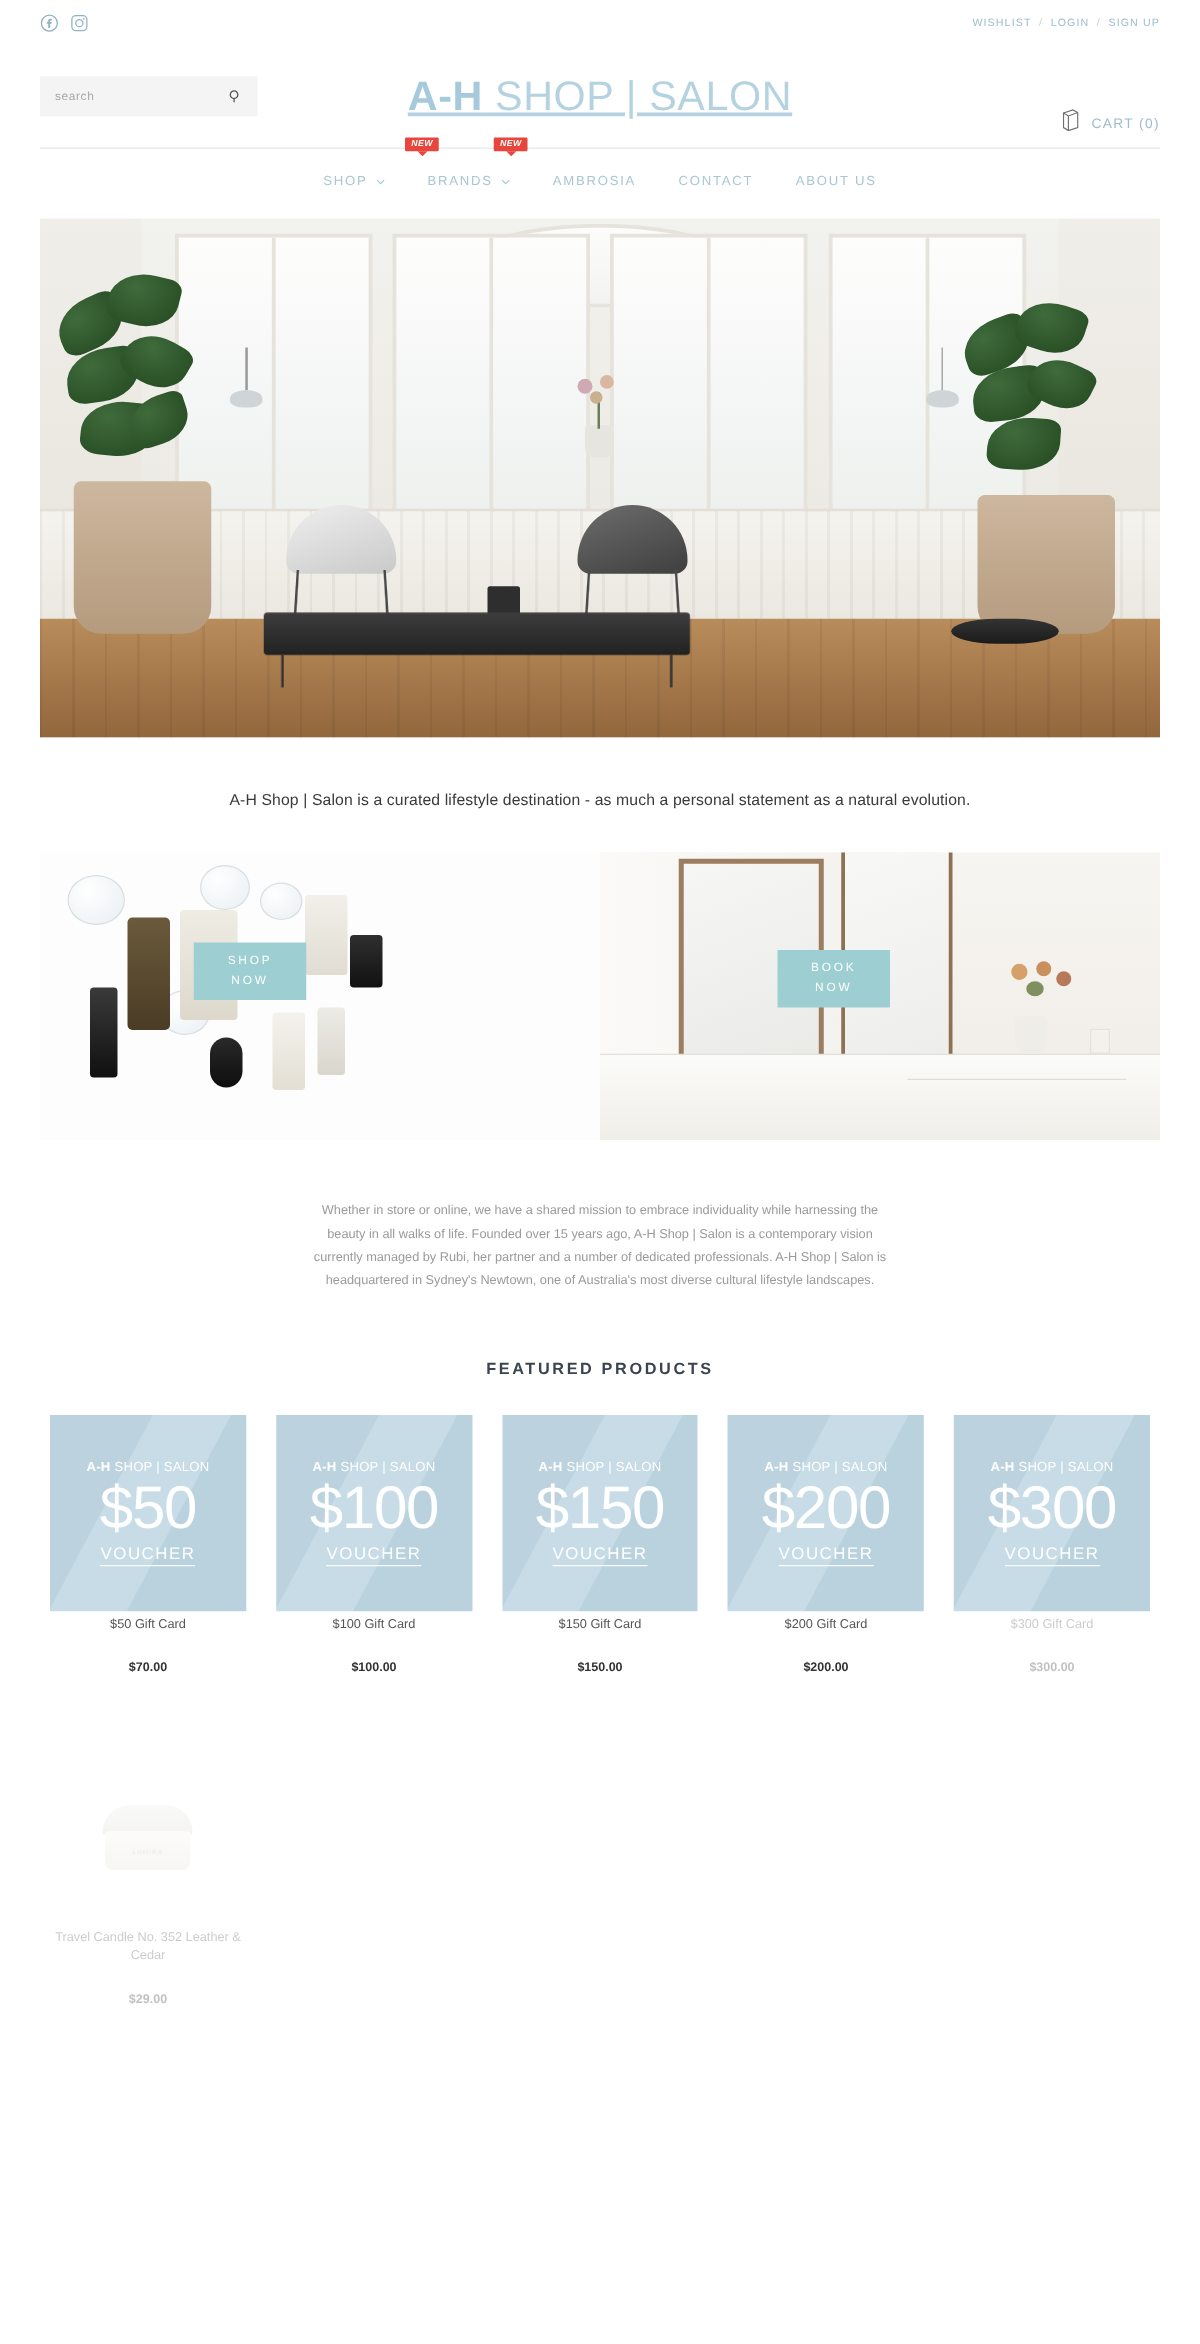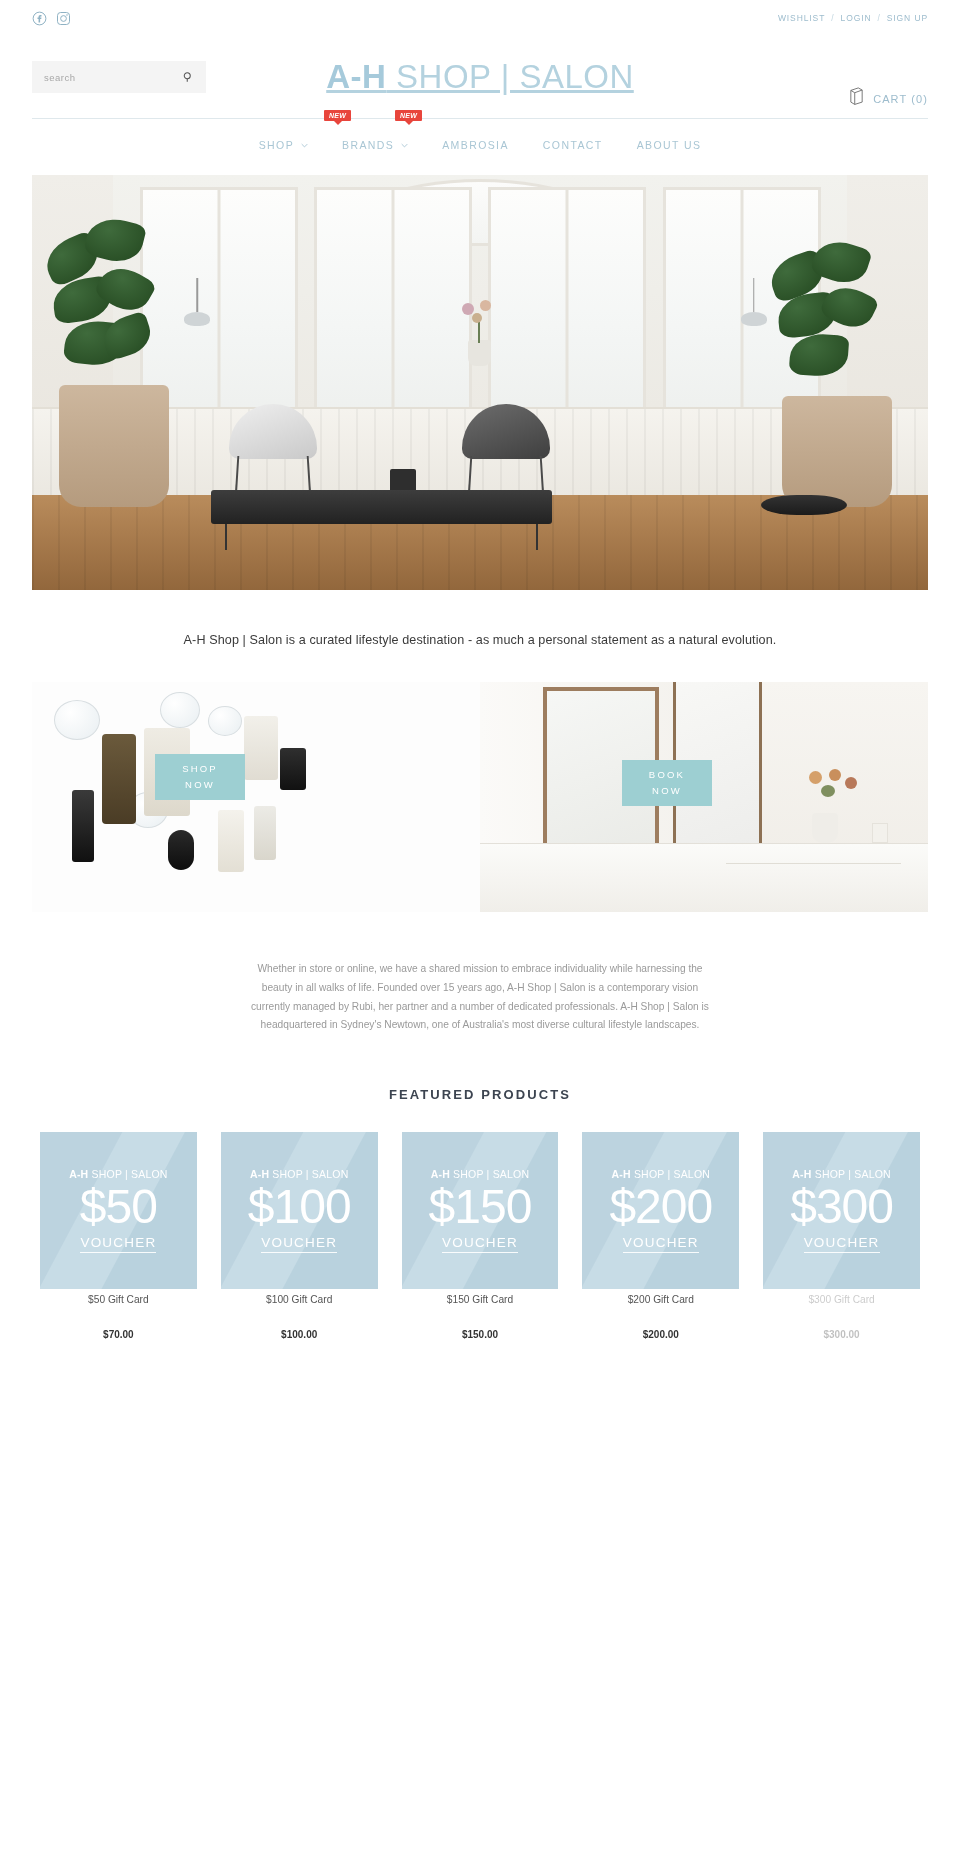--- a/index.html
+++ b/index.html
@@ -749,17 +749,28 @@
       </div>
     </div>
     <div class="product-name faded">$300 Gift Card</div>
     <div class="product-price faded">$300.00</div>
   </div>
 </div>
 
 <div class="products-2">
 
 
+  <div class="product faded">
+    <div class="prod-img-box">
+      <div class="candle-tin">
+        <div class="lid"></div>
+        <div class="body"></div>
+        <div class="lbl">LUMIRA</div>
+      </div>
+    </div>
+    <div class="product-name">Travel Candle No. 352 Leather &amp; Cedar</div>
+    <div class="product-price">$29.00</div>
+  </div>
 
   <div class="product"></div>
   <div class="product"></div>
   <div class="product"></div>
 </div>
 
 </body></html>

